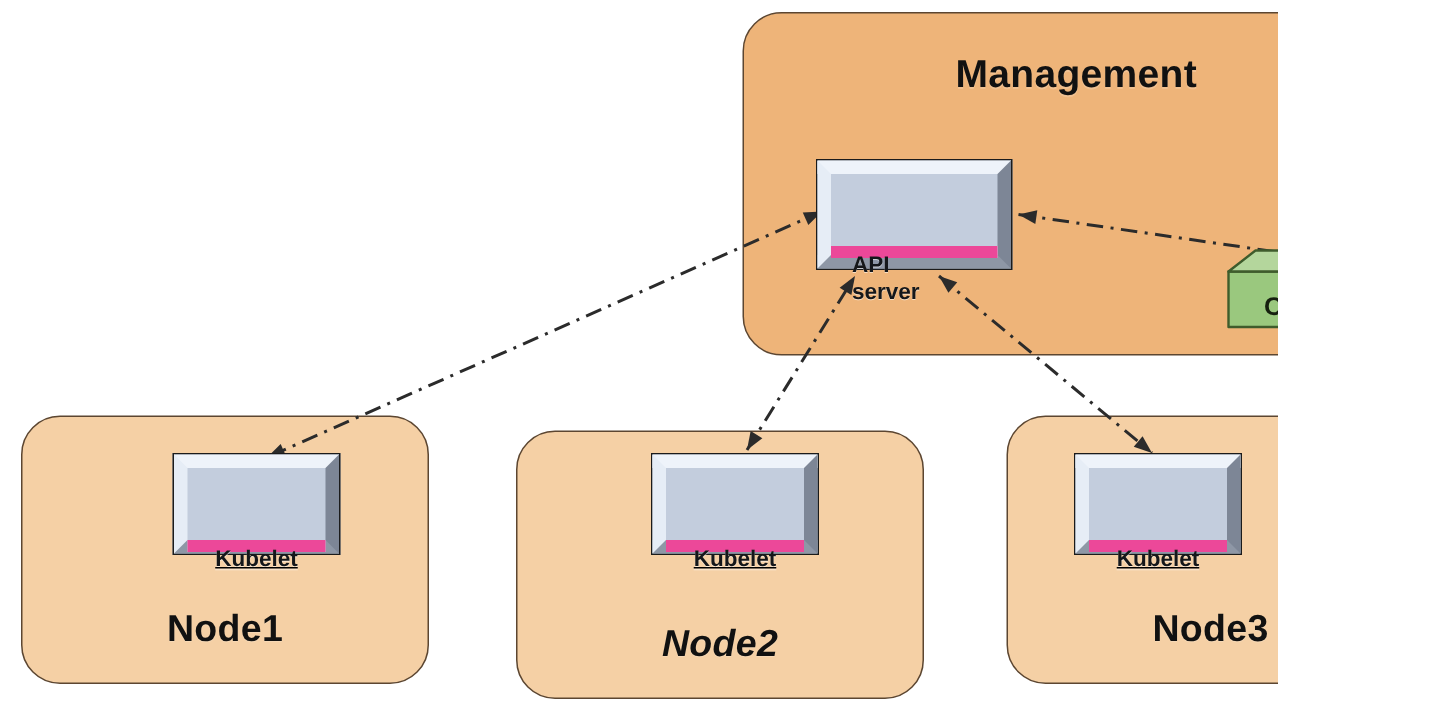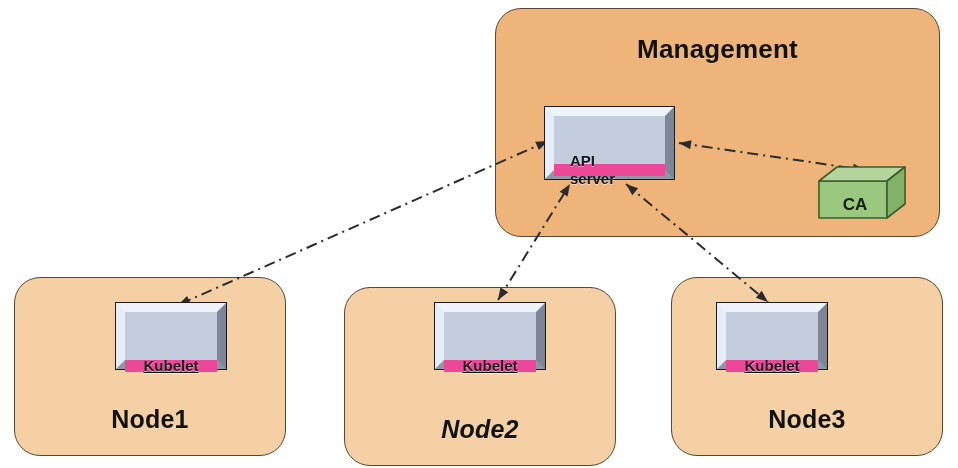--- a/index.html
+++ b/index.html
@@ -5,25 +5,24 @@
   html, body {
     margin: 0;
     padding: 0;
     background: #ffffff;
   }
   body {
     font-family: "Liberation Sans", sans-serif;
   }
   #canvas {
     position: relative;
-    width: 958px;
+    width: 852px;
     height: 468px;
     background: #ffffff;
     overflow: hidden;
-    border-radius: 31px;
   }
   #edges {
     position: absolute;
     left: 0;
     top: 0;
     width: 958px;
     height: 468px;
     pointer-events: none;
     z-index: 5;
   }
@@ -77,24 +76,24 @@
     border-top-color: #eef3fa;
     border-left-color: #e6edf6;
     border-right-color: #7d8696;
     border-bottom-color: #8e97a6;
     box-sizing: border-box;
   }
   .plaque .face {
     position: absolute;
     left: 9px; top: 9px; right: 9px; bottom: 9px;
     background: #dce6f2;
-    border: 6px solid #ec4899;
+    border: 4px solid #ec4899;
     box-sizing: border-box;
     display: flex;
-    align-items: center;
+    align-items: flex-start;
     margin-top: 48px;
   }
   .plaque .face.center {
     justify-content: center;
     text-decoration: underline;
   }
   .plaque-text {
     color: #15171a;
     font-size: 15px;
     font-weight: 700;

